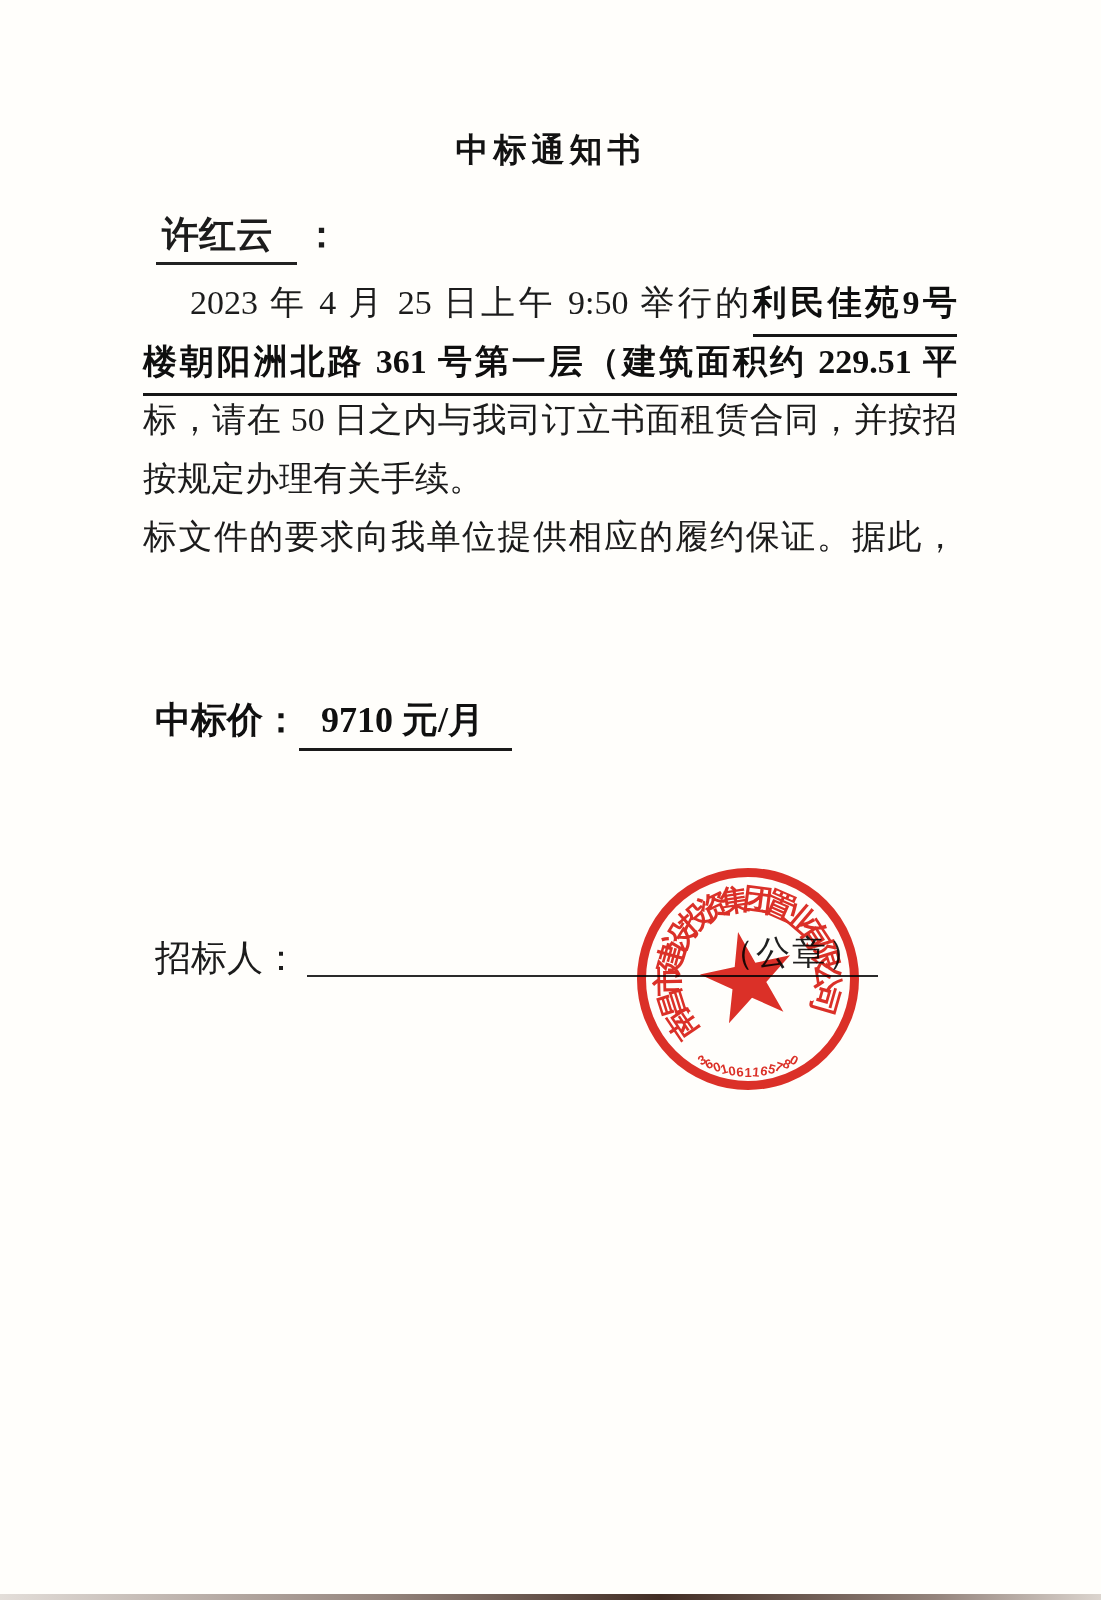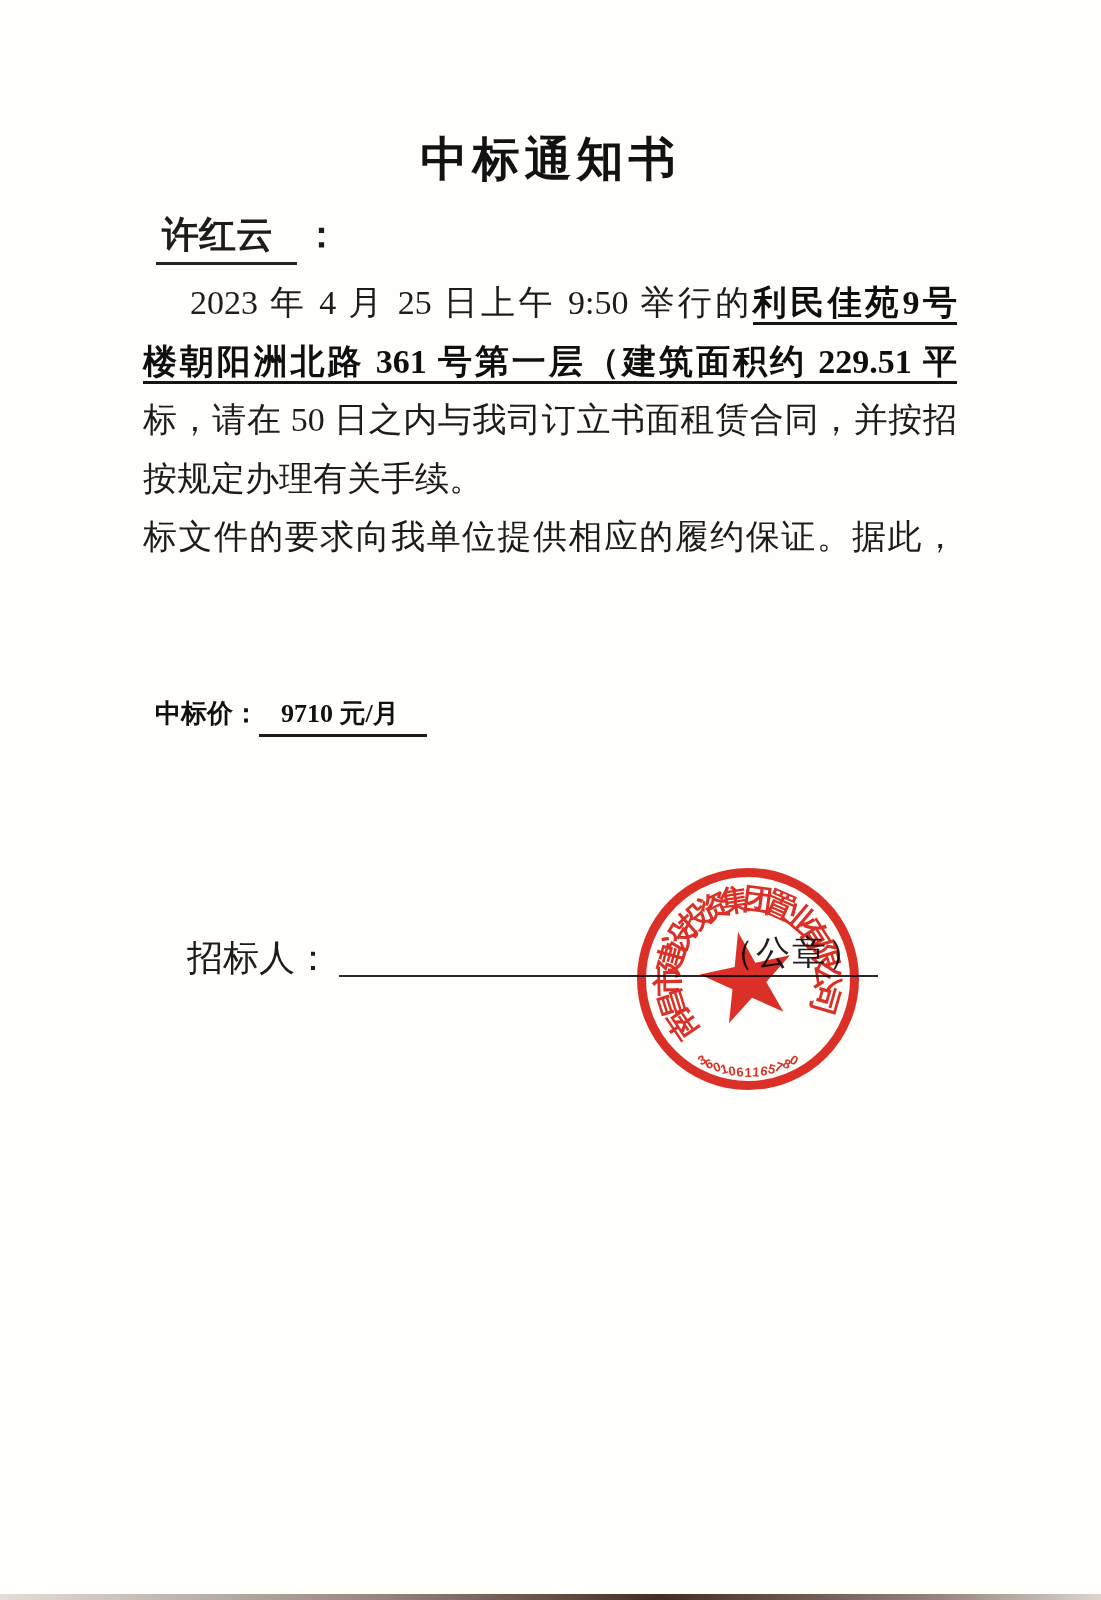--- a/index.html
+++ b/index.html
@@ -8,21 +8,21 @@
     width:1101px;height:1600px;
     margin:0 auto;
     background:#fffefb;
     overflow:hidden;
     font-family:"Liberation Serif", serif;
     color:#1c1c1c;
   }
   .doc-title{
     position:absolute;left:0;top:128px;width:100%;
     text-align:center;
-    font-size:47px;font-weight:bold;letter-spacing:5px;
+    font-size:33px;font-weight:bold;letter-spacing:5px;
     color:#121212;
   }
   .addressee{
     position:absolute;left:156px;top:210px;
     font-size:37px;font-weight:600;
   }
   .addressee .name{
     display:inline-block;
     padding:0 24px 2px 6px;
     border-bottom:3px solid #222;
@@ -35,38 +35,38 @@
   .body-line{white-space:nowrap;}
   .body-line.fill{
     white-space:normal;
     text-align:justify;
     text-align-last:justify;
   }
   .body-line.indent{text-indent:47px;}
   .seg-bu{
     font-weight:bold;
     border-bottom:3px solid #161616;
-    padding-bottom:1px;
+    padding-bottom:13px;
     color:#0f0f0f;
   }
   .bid-price{
     position:absolute;left:155px;top:696px;
-    font-size:26px;font-weight:bold;color:#101010;
+    font-size:36px;font-weight:bold;color:#101010;
   }
   .bid-price .value{
     display:inline-block;
     padding:0 28px 3px 22px;
     border-bottom:3px solid #1a1a1a;
   }
   .tenderer-row{
     position:absolute;left:155px;top:934px;width:723px;
     display:flex;align-items:flex-end;
     font-size:36px;
   }
-  .tenderer-row .label{flex:0 0 auto;padding-bottom:2px;margin-left:32px;}
+  .tenderer-row .label{flex:0 0 auto;padding-bottom:2px;}
   .tenderer-row .sig-line{
     flex:1 1 auto;height:0;
     border-bottom:2px solid #2a2a2a;
     margin-left:8px;margin-bottom:8px;
   }
   .seal-placeholder{
     position:absolute;left:720px;top:930px;
     font-size:34px;color:#1f1f1f;letter-spacing:2px;
     z-index:1;
   }

